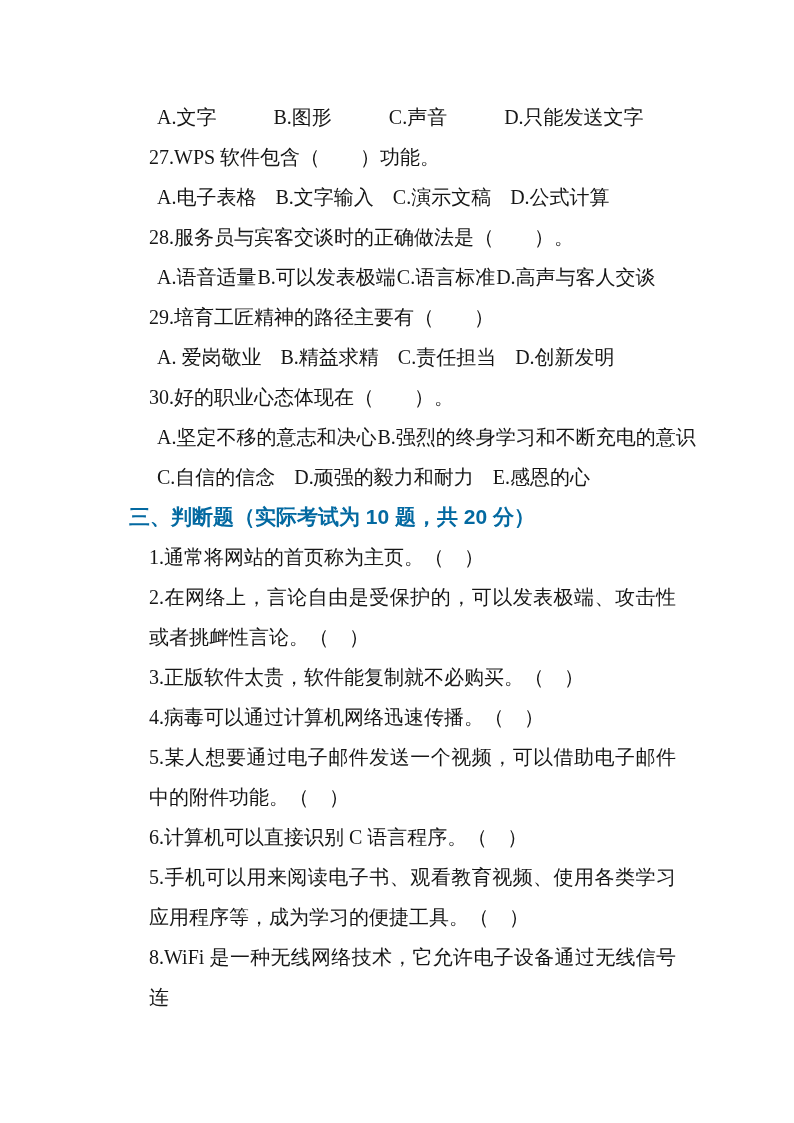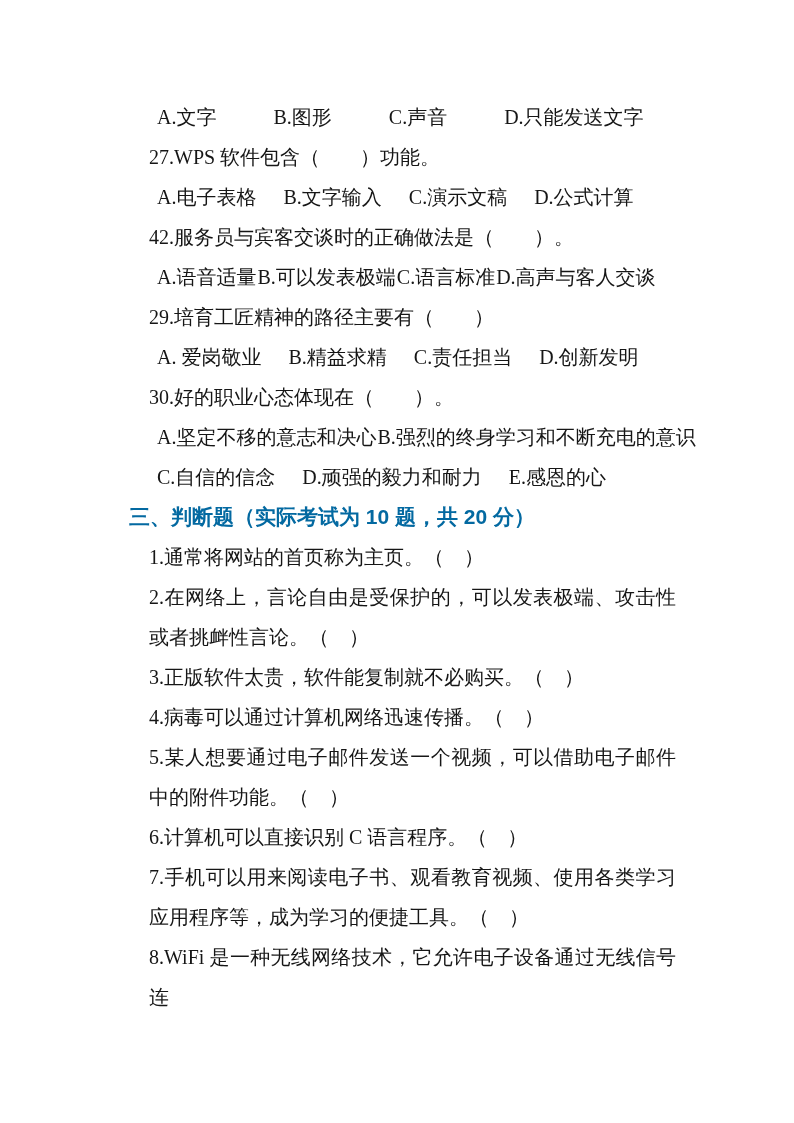--- a/index.html
+++ b/index.html
@@ -26,21 +26,21 @@
     text-justify: inter-ideograph;
   }
   .options-row {
     display: flex;
     flex-wrap: nowrap;
     margin: 0 0 0 28px;
     white-space: nowrap;
   }
   .options-row .opt { display: inline-block; font-family: Liberation Serif, serif; }
   .gap-lg { gap: 57px; }
-  .gap-md { gap: 27px; text-align: right; }
+  .gap-md { gap: 19px; text-align: right; }
   .gap-sm { gap: 1px; }
   .section-heading {
     margin: 0;
     font-family: "Liberation Sans", "DejaVu Sans", sans-serif;
     font-weight: bold;
     font-size: 21px;
     line-height: 40px;
     color: #0369a1;
   }
 </style>
@@ -57,21 +57,21 @@
   </div>
 
   <p class="para">27.WPS 软件包含（　　）功能。</p>
   <div class="options-row gap-md">
     <span class="opt">A.电子表格</span>
     <span class="opt">B.文字输入</span>
     <span class="opt">C.演示文稿</span>
     <span class="opt">D.公式计算</span>
   </div>
 
-  <p class="para">42.服务员与宾客交谈时的正确做法是（　　）。</p>
+  <p class="para">28.服务员与宾客交谈时的正确做法是（　　）。</p>
   <div class="options-row gap-sm">
     <span class="opt">A.语音适量</span>
     <span class="opt">B.可以发表极端</span>
     <span class="opt">C.语言标准</span>
     <span class="opt">D.高声与客人交谈</span>
   </div>
 
   <p class="para">29.培育工匠精神的路径主要有（　　）</p>
   <div class="options-row gap-md">
     <span class="opt">A. 爱岗敬业</span>
@@ -92,16 +92,16 @@
   </div>
 
   <h3 class="section-heading">三、判断题（实际考试为 10 题，共 20 分）</h3>
 
   <p class="para">1.通常将网站的首页称为主页。（　）</p>
   <p class="para">2.在网络上，言论自由是受保护的，可以发表极端、攻击性或者挑衅性言论。（　）</p>
   <p class="para">3.正版软件太贵，软件能复制就不必购买。（　）</p>
   <p class="para">4.病毒可以通过计算机网络迅速传播。（　）</p>
   <p class="para">5.某人想要通过电子邮件发送一个视频，可以借助电子邮件中的附件功能。（　）</p>
   <p class="para">6.计算机可以直接识别 C 语言程序。（　）</p>
-  <p class="para">7.手机可以用来阅读电子书、观看教育视频、使用各类学习应用程序等，成为学习的便捷工具。（　）</p>
+  <p class="para">5.手机可以用来阅读电子书、观看教育视频、使用各类学习应用程序等，成为学习的便捷工具。（　）</p>
   <p class="para">8.WiFi 是一种无线网络技术，它允许电子设备通过无线信号连</p>
 
 </div>
 
 </body></html>

